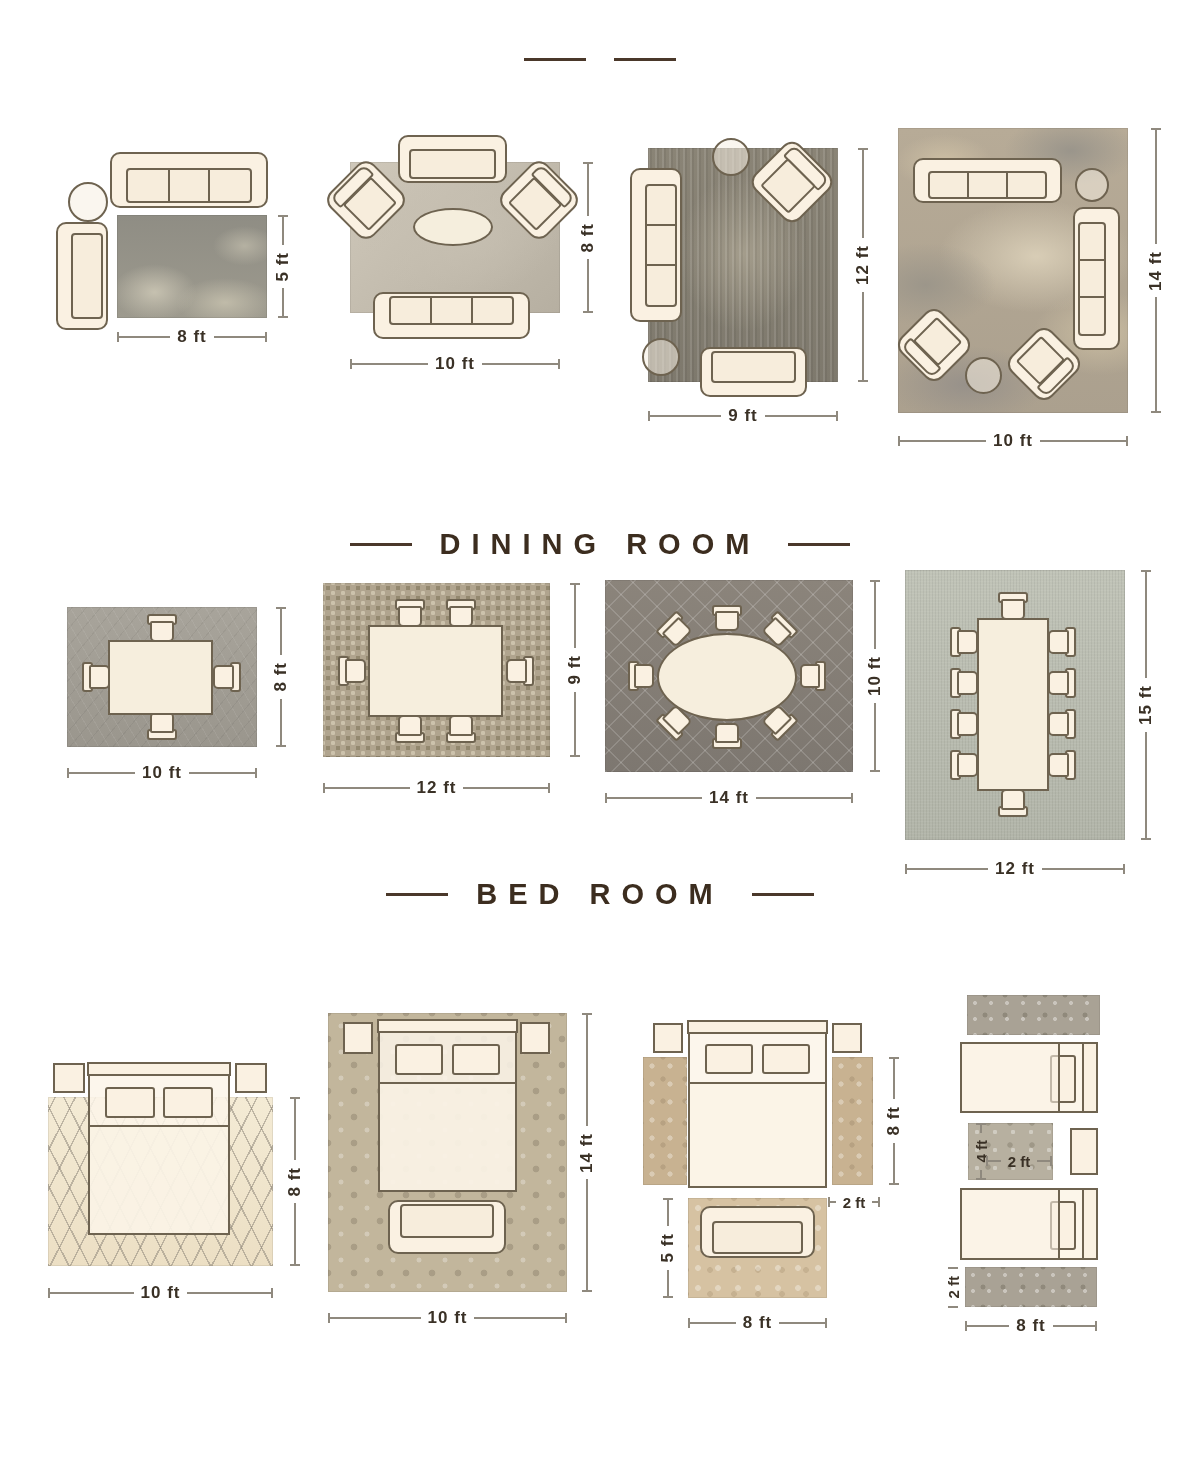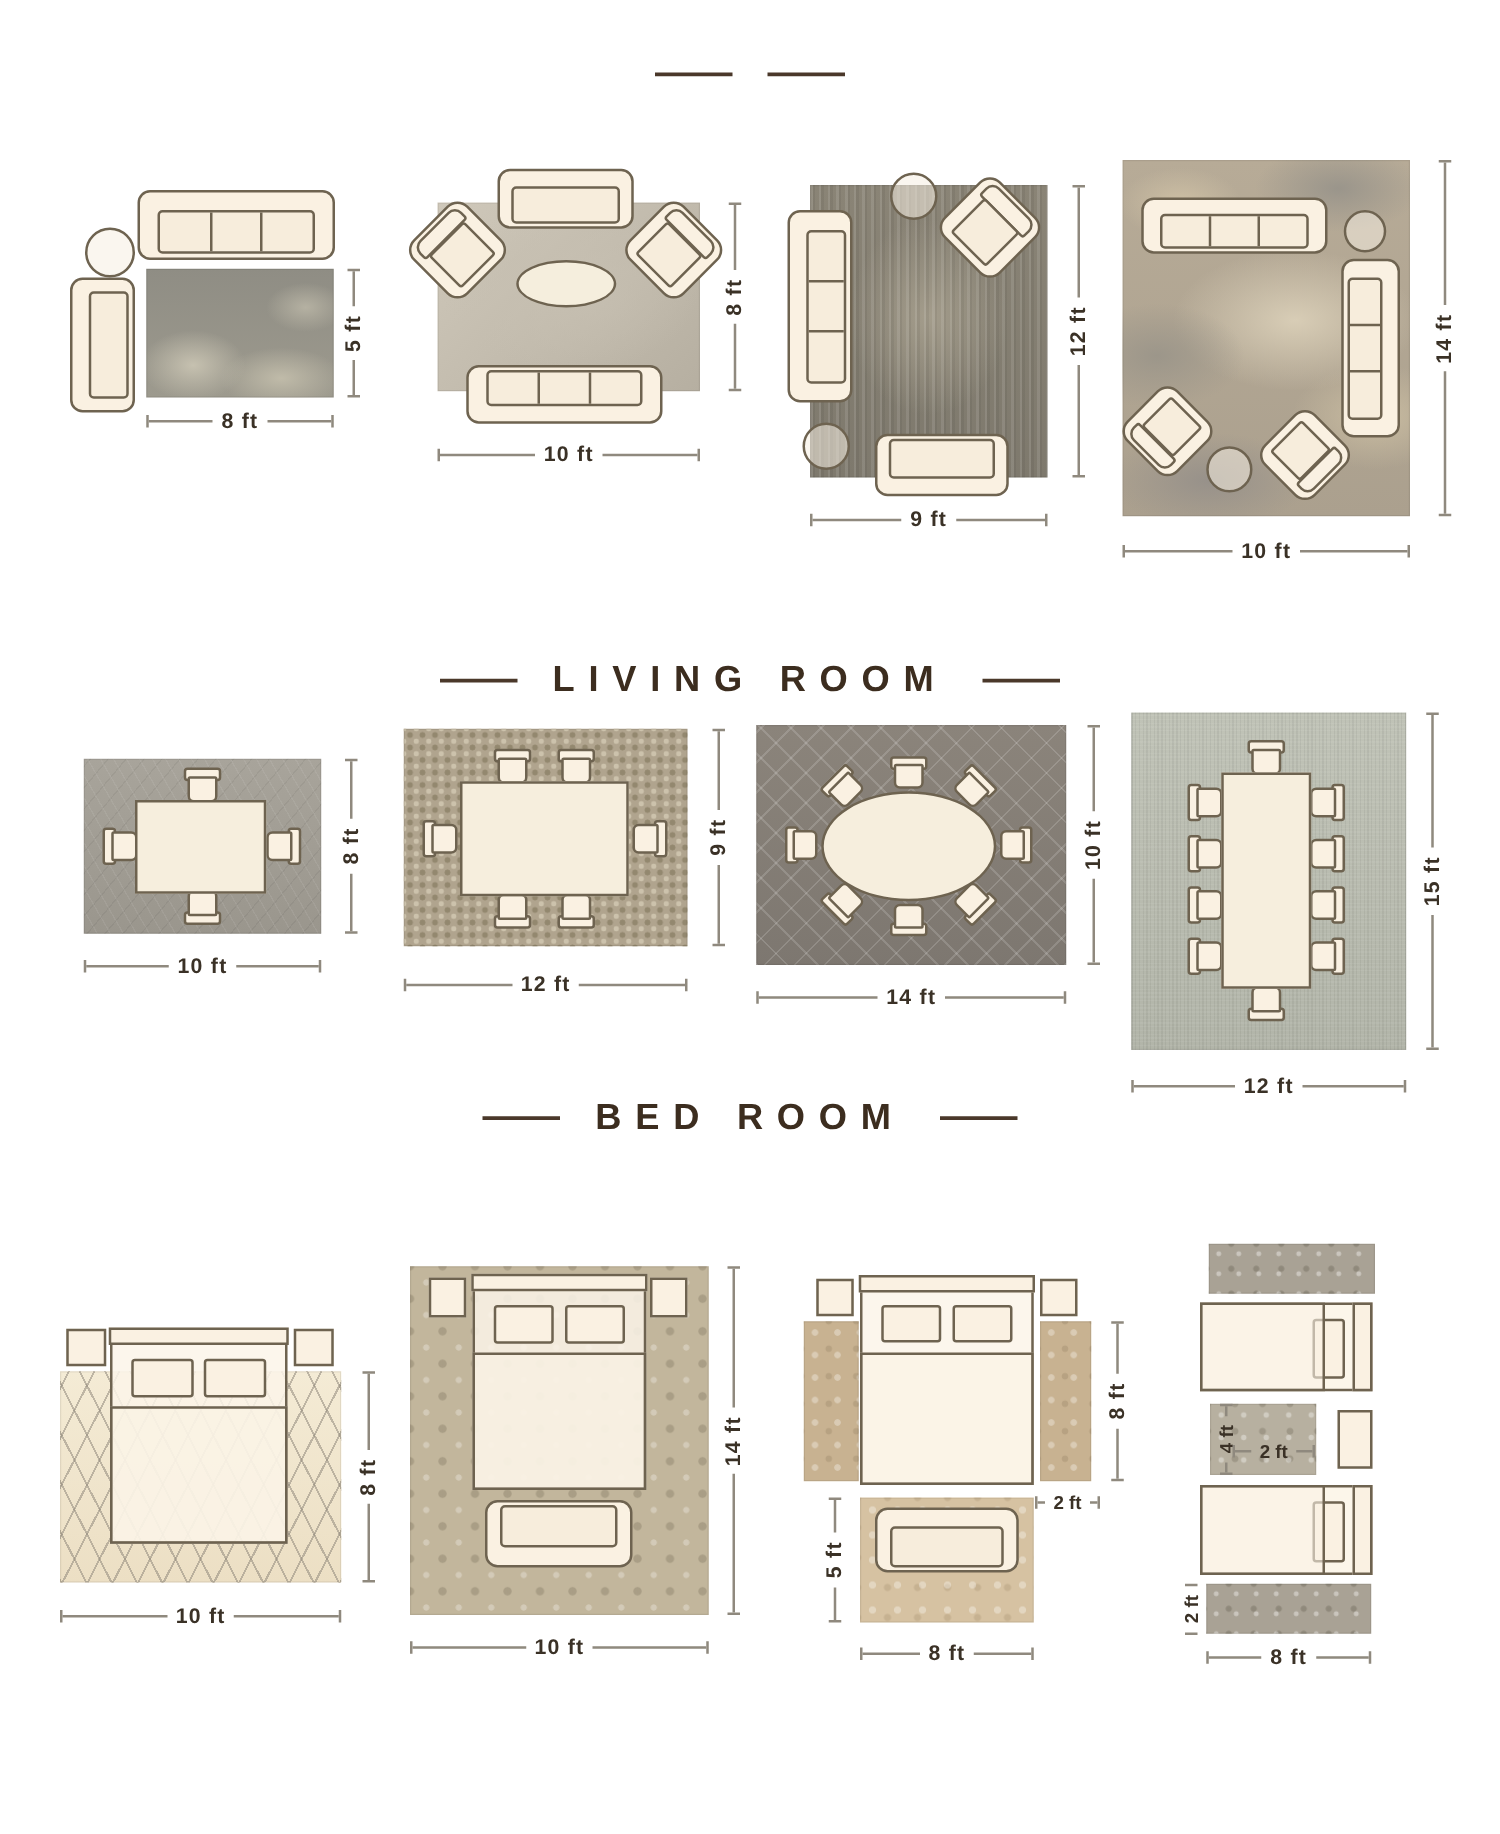--- a/index.html
+++ b/index.html
@@ -229,21 +229,21 @@
     </div>
     <div class="dim-v" style="left:250px;top:10px;height:285px;">
       <span class="ln t"></span>
       <span class="lbl">14 ft</span>
       <span class="ln b"></span>
     </div>
   </div>
 
   <div class="sec-title" style="top:528px;">
     <span class="dash"></span>
-    <span class="txt">LIVING ROOM</span>
+    <span class="txt">DINING ROOM</span>
     <span class="dash"></span>
   </div>
 
   <div class="layout" style="left:60px;top:600px;width:242px;height:192px;">
     <div class="rug rug-dr1" style="left:7px;top:7px;width:190px;height:140px;"></div>
     <div class="dchair" style="left:87px;top:14px;width:30px;height:28px;"></div>
     <div class="dchair" style="left:87px;top:112px;width:30px;height:28px;transform:rotate(180deg);"></div>
     <div class="dchair" style="left:21px;top:63px;width:30px;height:28px;transform:rotate(-90deg);"></div>
     <div class="dchair" style="left:152px;top:63px;width:30px;height:28px;transform:rotate(90deg);"></div>
     <div class="dtable" style="left:48px;top:40px;width:105px;height:75px;"></div>

